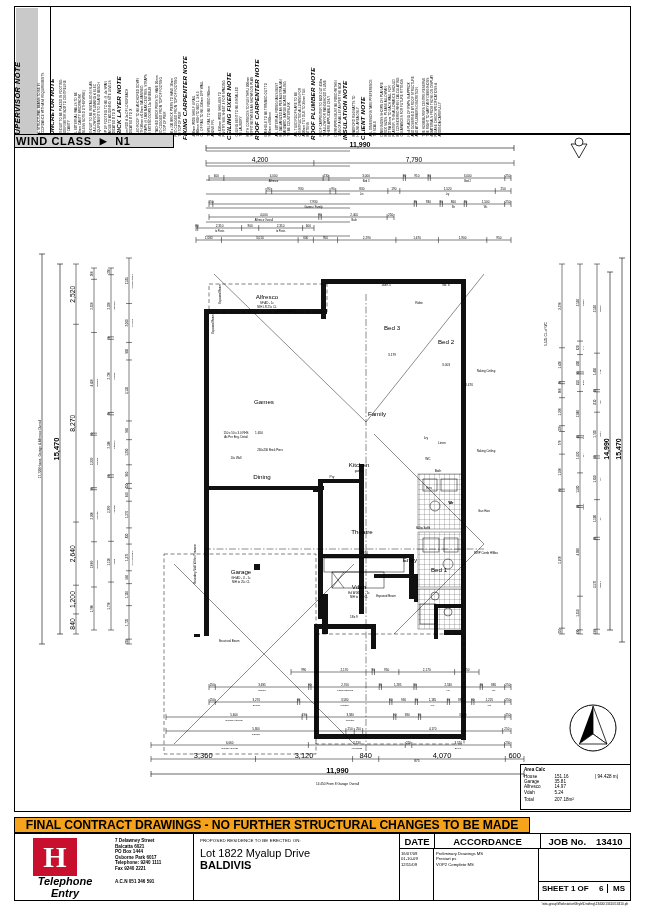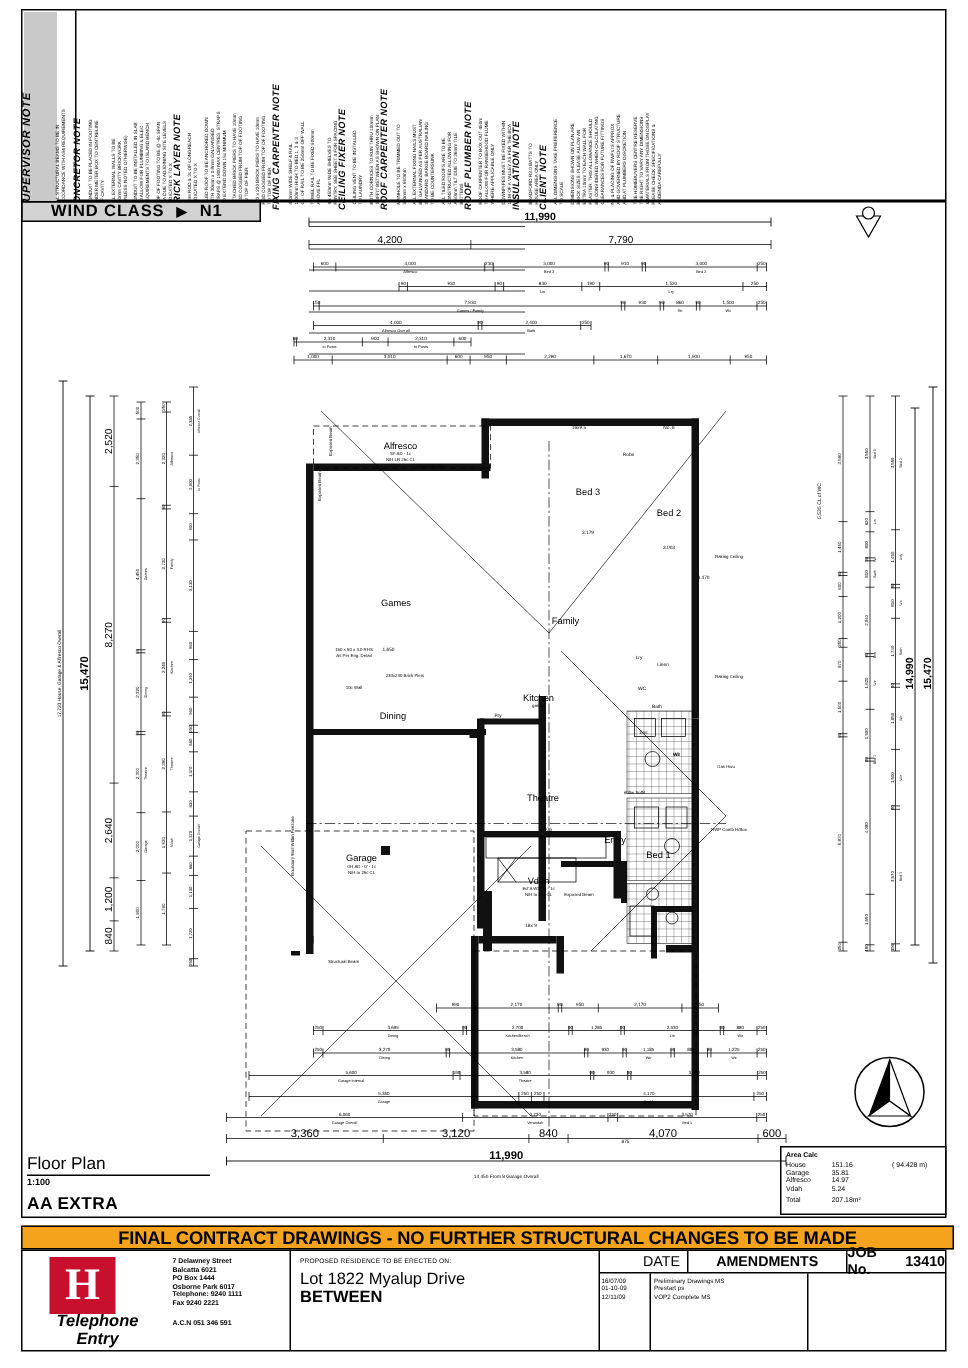--- a/index.html
+++ b/index.html
@@ -13,21 +13,21 @@
         font-size:3.1px;line-height:3.4px;letter-spacing:.02px;}
   .vhead{position:absolute;transform-origin:left bottom;transform:rotate(-90deg);white-space:nowrap;
         font-size:6.2px;font-weight:bold;font-style:italic;letter-spacing:.2px;}
   .vsup{position:absolute;transform-origin:left bottom;transform:rotate(-90deg);white-space:nowrap;
         font-size:7.4px;font-weight:bold;font-style:italic;letter-spacing:.5px;}
   .noteSep{position:absolute;top:0;width:1px;height:128px;background:#000;}
   #supbox{position:absolute;left:1px;top:1px;width:22px;height:126px;background:#c9c9c9;}
 
   
   #windclass{position:absolute;left:14px;top:134px;width:160px;height:14px;border:1px solid #000;
-     background:#d2d2d2;box-sizing:border-box;display:flex;align-items:center;padding-left:19px;
+     background:#d2d2d2;box-sizing:border-box;display:flex;align-items:center;padding-left:1px;
      font-weight:bold;font-size:11px;letter-spacing:.6px;}
   #windclass .wsep{flex:0 0 auto;margin:0 8px;font-size:9px;}
 
   
   #frame{position:absolute;left:14px;top:134px;width:617px;height:678px;border:1px solid #000;box-sizing:border-box;}
 
   
   #plan{position:absolute;left:14px;top:134px;width:617px;height:678px;}
 
   
@@ -40,41 +40,41 @@
   #areacalc{position:absolute;left:520px;top:764px;width:111px;height:46px;border:1px solid #000;
             box-sizing:border-box;padding:2px 3px;font-size:4.6px;line-height:5.6px;}
   #areacalc .ac-h{font-weight:bold;margin-bottom:1px;}
   #areacalc table{border-collapse:collapse;width:100%;font-size:4.6px;}
   #areacalc td{padding:0;line-height:5.4px;}
   #areacalc td.v{padding-left:10px;}
   #areacalc td.n{padding-left:14px;}
   #areacalc tr.tot td{padding-top:2px;}
 
   
-  #banner{position:absolute;left:14px;top:817px;width:622px;height:16px;background:#F5A21C;
+  #banner{position:absolute;left:14px;top:817px;width:516px;height:16px;background:#F5A21C;
      border:1px solid #000;box-sizing:border-box;display:flex;align-items:center;justify-content:center;
      font-weight:bold;font-size:12.2px;letter-spacing:-.1px;}
 
   
   #titleblock{position:absolute;left:14px;top:833px;width:617px;height:68px;border:1px solid #000;box-sizing:border-box;display:flex;}
   #tb-logo{width:98px;border-right:0;box-sizing:border-box;position:relative;}
   #logoH{position:absolute;left:18px;top:4px;width:44px;height:38px;background:#C8102E;
      display:flex;align-items:center;justify-content:center;}
   #logoH .hh{color:#fff;font-weight:bold;font-size:30px;line-height:30px;font-family:"Liberation Serif",serif;}
   #tb-logo .lname{position:absolute;left:2px;top:42px;width:96px;text-align:center;
      font-style:italic;font-weight:bold;font-size:11px;line-height:11.5px;}
   #tb-addr{width:80px;padding:4px 2px 0 2px;font-size:4.6px;line-height:5.6px;font-weight:bold;box-sizing:border-box;}
   #tb-addr .acn{margin-top:7px;}
   #tb-prop{flex:1;border-left:1px solid #000;border-right:1px solid #000;padding:4px 6px;box-sizing:border-box;}
   #tb-prop .lbl{font-size:4.4px;letter-spacing:.1px;}
   #tb-prop .l1{font-size:11px;margin-top:4px;}
   #tb-prop .l2{font-size:11px;font-weight:bold;}
   #tb-amd{width:230px;box-sizing:border-box;display:flex;flex-direction:column;}
   #amd-head{display:flex;height:14px;border-bottom:1px solid #000;}
-  #amd-head .c1{width:34px;border-right:1px solid #000;font-weight:normal;font-size:9.5px;margin-left:24px;}
+  #amd-head .c1{width:34px;border-right:1px solid #000;font-weight:bold;font-size:9.5px;}
   #amd-head .c2{width:105px;border-right:1px solid #000;font-weight:bold;font-size:9.5px;}
   #amd-head .c3{flex:1;font-weight:bold;font-size:9.5px;}
   #amd-body{flex:1;display:flex;position:relative;}
   #amd-body .bc1{width:34px;border-right:1px solid #000;padding:2px 1px;box-sizing:border-box;font-size:4.2px;line-height:5.4px;}
   #amd-body .bc2{width:105px;border-right:1px solid #000;padding:2px 2px;box-sizing:border-box;font-size:4.2px;line-height:5.4px;}
   #amd-body .bc3{flex:1;position:relative;}
   #sheetbox{position:absolute;left:0;bottom:6px;width:100%;height:12px;border-top:1px solid #000;display:flex;align-items:center;}
   #sheetbox .sl{flex:1;font-weight:bold;font-size:8px;padding-left:3px;}
   #sheetbox .sm{width:22px;border-left:1px solid #000;text-align:center;font-weight:bold;font-size:8px;}
   #pathline{position:absolute;right:2px;bottom:-6px;font-size:3.2px;white-space:nowrap;}
@@ -806,25 +806,20 @@
       <path d="M24 2 L38 40 L24 30 Z" fill="#fff" stroke="#000" stroke-width="0.8"></path>
       <path d="M24 30 L10 40 L38 40 Z" fill="#fff" stroke="#000" stroke-width="0.8"></path>
     </g>
 
     <g transform="translate(555,2)">
       <path d="M2 8 L18 8 L10 22 Z" fill="#fff" stroke="#000" stroke-width="0.8"></path>
       <circle cx="10" cy="6" r="4" fill="#fff" stroke="#000" stroke-width="0.8"></circle>
     </g>
   </svg>
 
-  <div id="fptitle">
-    <div class="t1">Floor Plan</div>
-    <div class="t2">1:100</div>
-    <div class="t3">AA EXTRA</div>
-  </div>
 
   <div id="areacalc">
     <div class="ac-h">Area Calc</div>
     <table>
         <tbody id="acbody">
           <tr>
             <td>House</td>
             <td class="v">151.16</td>
             <td class="n">(  94.428 m)</td>
           </tr>
@@ -874,40 +869,50 @@
           <div>Osborne Park 6017</div>
           <div>Telephone: 9240 1111</div>
           <div>Fax 9240 2221</div>
         </div>
       <div class="acn">A.C.N 051 346 591</div>
     </div>
 
     <div id="tb-prop">
       <div class="lbl">PROPOSED RESIDENCE TO BE ERECTED ON:</div>
       <div class="l1">Lot 1822 Myalup Drive</div>
-      <div class="l2">BETWEEN</div>
+      <div class="l2">BALDIVIS</div>
     </div>
 
     <div id="tb-amd">
       <div id="amd-head">
         <div class="c1 ctr">DATE</div>
-        <div class="c2 ctr">AMENDMENTS</div>
+        <div class="c2 ctr">ACCORDANCE</div>
         <div class="c3 ctr">
           <span>JOB No.</span>
           <span style="width:10px"></span>
           <span>13410</span>
         </div>
       </div>
       <div id="amd-body">
         <div class="bc1" id="amd-dates">
             <div>16/07/09</div>
             <div>01-10-09</div>
             <div>12/11/09</div>
           </div>
         <div class="bc2" id="amd-texts">
             <div>Preliminary Drawings MS</div>
             <div>Prestart  ps</div>
             <div>VOP2 Complete MS</div>
           </div>
+        <div class="bc3">
+          <div id="sheetbox">
+            <span class="sl">
+              <span>SHEET 1 OF</span>
+              <span style="padding-left:8px">6</span>
+            </span>
+            <span class="sm">MS</span>
+          </div>
+          <div id="pathline">\site-group\Workstation\Style\Drafting\13400/13410\13410.plt</div>
+        </div>
       </div>
     </div>
   </div>
 </div>
 
 </body></html>

